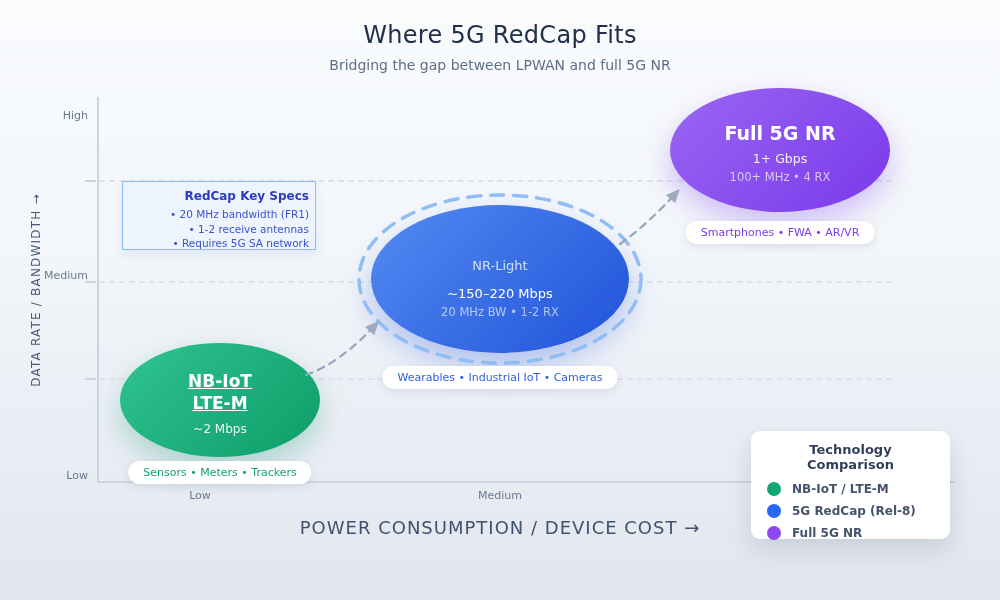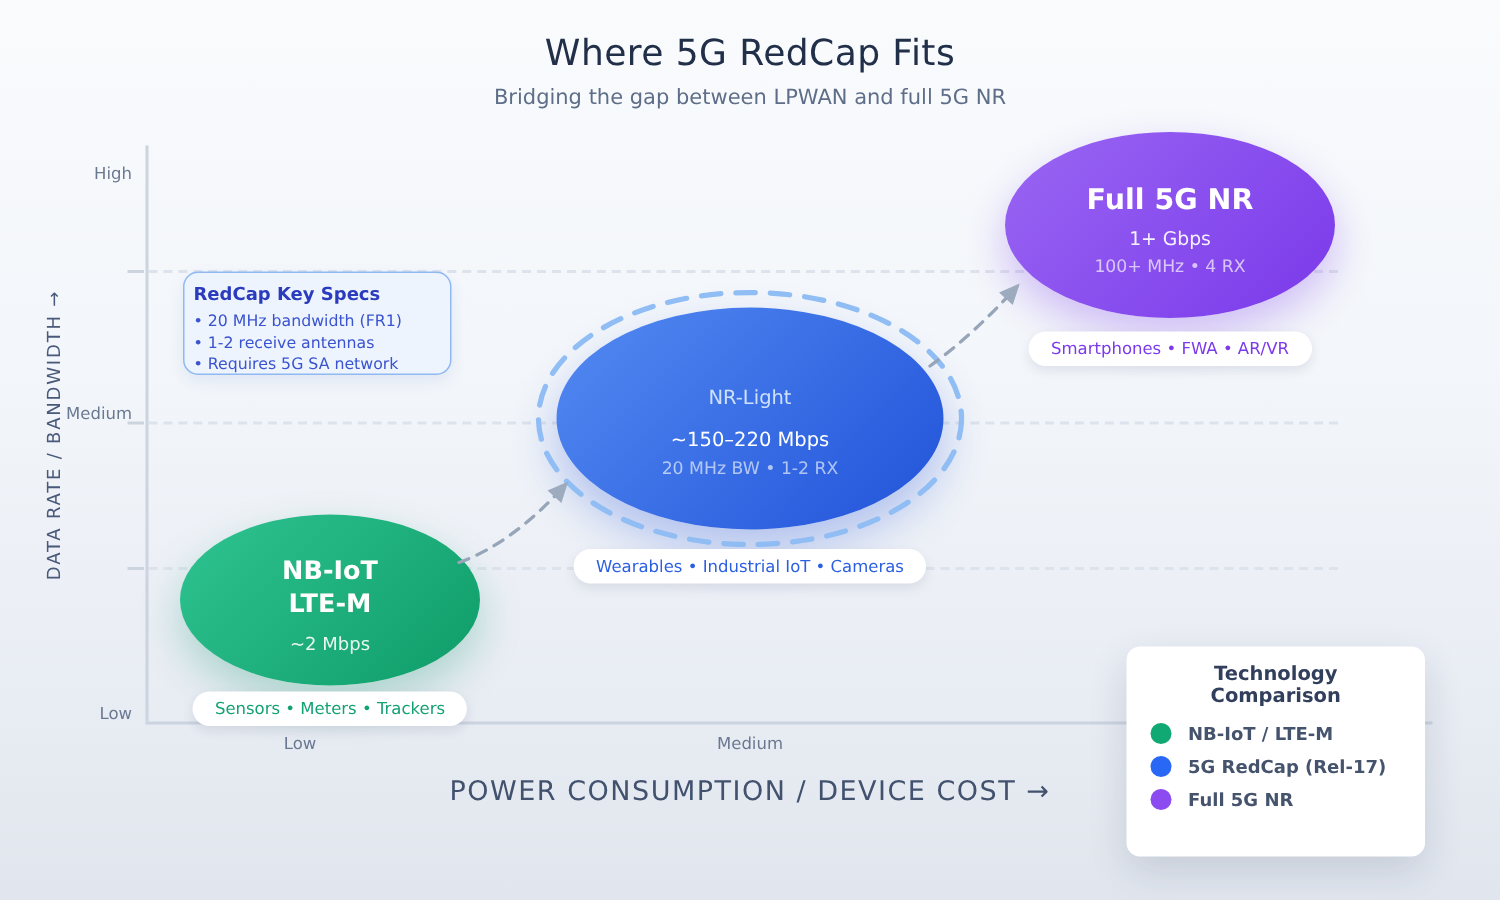--- a/index.html
+++ b/index.html
@@ -20,57 +20,57 @@
   .tick{position:absolute;left:85px;width:11px;height:0;border-top:2px dashed #ccd4e0;}
   .y-tick-label{position:absolute;left:0;width:88px;text-align:right;
     font-size:11px;color:#6a7992;}
   .x-tick-label{position:absolute;width:90px;text-align:center;top:489px;
     font-size:11px;color:#6a7992;}
   .y-axis-title{position:absolute;left:36px;top:290px;transform:translate(-50%,-50%) rotate(-90deg);
     font-size:12px;letter-spacing:1.2px;color:#49597a;white-space:nowrap;}
   .x-axis-title{position:absolute;top:517px;left:0;width:100%;text-align:center;
     font-size:18px;letter-spacing:1px;color:#42526e;}
   
-  .specs{position:absolute;left:122px;top:181px;width:179px;height:69px;box-sizing:border-box;
-    background:#edf4fe;border:1.5px solid #90b9f2;border-radius:10px;
-    box-shadow:0 4px 10px rgba(59,108,202,.10);padding:7px 6px 6px;text-align:left;}
+  .specs{position:absolute;left:122px;top:181px;width:194px;height:69px;box-sizing:border-box;
+    background:#edf4fe;border:1.5px solid #90b9f2;border-radius:0;
+    box-shadow:0 4px 10px rgba(59,108,202,.10);padding:7px 6px 6px;text-align:right;}
   .specs-title{font-size:12px;font-weight:bold;color:#2b3bbe;margin-bottom:4px;}
   .specs-item{font-size:10.5px;color:#3a53cf;line-height:14.5px;white-space:nowrap;}
   
   .bubble{position:absolute;border-radius:50%;display:flex;flex-direction:column;
     align-items:center;justify-content:center;text-align:center;color:#fff;}
   .bubble-nbiot{left:120px;top:343px;width:200px;height:114px;padding-top:6px;box-sizing:border-box;
     background:linear-gradient(135deg,#2fc492 0%,#0e9c68 100%);
     box-shadow:0 12px 28px rgba(13,148,103,.28);}
   .bubble-redcap{left:371px;top:205px;width:258px;height:148px;padding-top:14px;box-sizing:border-box;
     background:linear-gradient(135deg,#538bf2 0%,#2152d9 100%);
     box-shadow:0 14px 30px rgba(37,82,217,.30);}
   .bubble-full5g{left:670px;top:88px;width:220px;height:124px;padding-top:6px;box-sizing:border-box;
     background:linear-gradient(135deg,#9a66f3 0%,#7a39ea 100%);
     box-shadow:0 12px 28px rgba(122,57,234,.30);}
-  .nb-name{font-size:17px;font-weight:bold;line-height:22px;}
+  .nb-name{font-size:17px;font-weight:bold;line-height:22px;text-decoration:underline;}
   .nb-rate{margin-top:8px;font-size:12px;color:rgba(255,255,255,.9);}
   .rc-title{font-size:25px;line-height:30px;}
   .rc-sub{margin-top:5px;font-size:13px;color:#cde0fc;}
   .rc-rate{margin-top:13px;font-size:13px;}
   .rc-detail{margin-top:4px;font-size:11.5px;color:rgba(255,255,255,.62);}
   .nr-title{font-size:19px;font-weight:bold;}
   .nr-rate{margin-top:7px;font-size:12.5px;color:rgba(255,255,255,.92);}
   .nr-detail{margin-top:4px;font-size:11.5px;color:rgba(255,255,255,.68);}
   
   .pill{position:absolute;transform:translateX(-50%);background:#fff;border-radius:999px;
     padding:5px 15px;font-size:11px;white-space:nowrap;
     box-shadow:0 3px 8px rgba(25,39,80,.10);}
   .pill-nbiot{left:220px;top:461px;color:#14a173;}
   .pill-redcap{left:500px;top:366px;color:#2b5fe3;}
   .pill-full5g{left:780px;top:221px;color:#7c3aed;}
   
   .overlay{position:absolute;left:0;top:0;width:1000px;height:600px;pointer-events:none;}
   
-  .legend{position:absolute;left:751px;top:431px;width:199px;height:140px;box-sizing:border-box;
+  .legend{position:absolute;left:751px;top:431px;width:199px;height:108px;box-sizing:border-box;
     background:#fff;border-radius:9px;box-shadow:0 10px 26px rgba(30,45,80,.14);
     padding:11px 16px 10px;}
   .legend-title{font-size:13px;font-weight:bold;color:#323f5c;text-align:center;margin-bottom:10px;}
   .legend-row{display:flex;margin-bottom:8px;font-weight:bold;}
   .legend-dot{width:14px;height:14px;border-radius:50%;margin-right:11px;flex:0 0 auto;}
   .legend-label{font-size:12px;color:#45536d;white-space:nowrap;}
 </style>
 </head>
 <body>
 
@@ -138,21 +138,21 @@
   <div class="pill pill-redcap">Wearables • Industrial IoT • Cameras</div>
 
   <div class="legend">
     <div class="legend-title">Technology Comparison</div>
     <div class="legend-row">
       <span class="legend-dot" style="background: rgb(16, 168, 115);"></span>
       <span class="legend-label">NB-IoT / LTE-M</span>
     </div>
     <div class="legend-row">
       <span class="legend-dot" style="background: rgb(41, 104, 245);"></span>
-      <span class="legend-label">5G RedCap (Rel-17)</span>
+      <span class="legend-label">5G RedCap (Rel-8)</span>
     </div>
     <div class="legend-row">
       <span class="legend-dot" style="background: rgb(139, 75, 240);"></span>
       <span class="legend-label">Full 5G NR</span>
     </div>
   </div>
 
 </div>
 
 </body></html>

